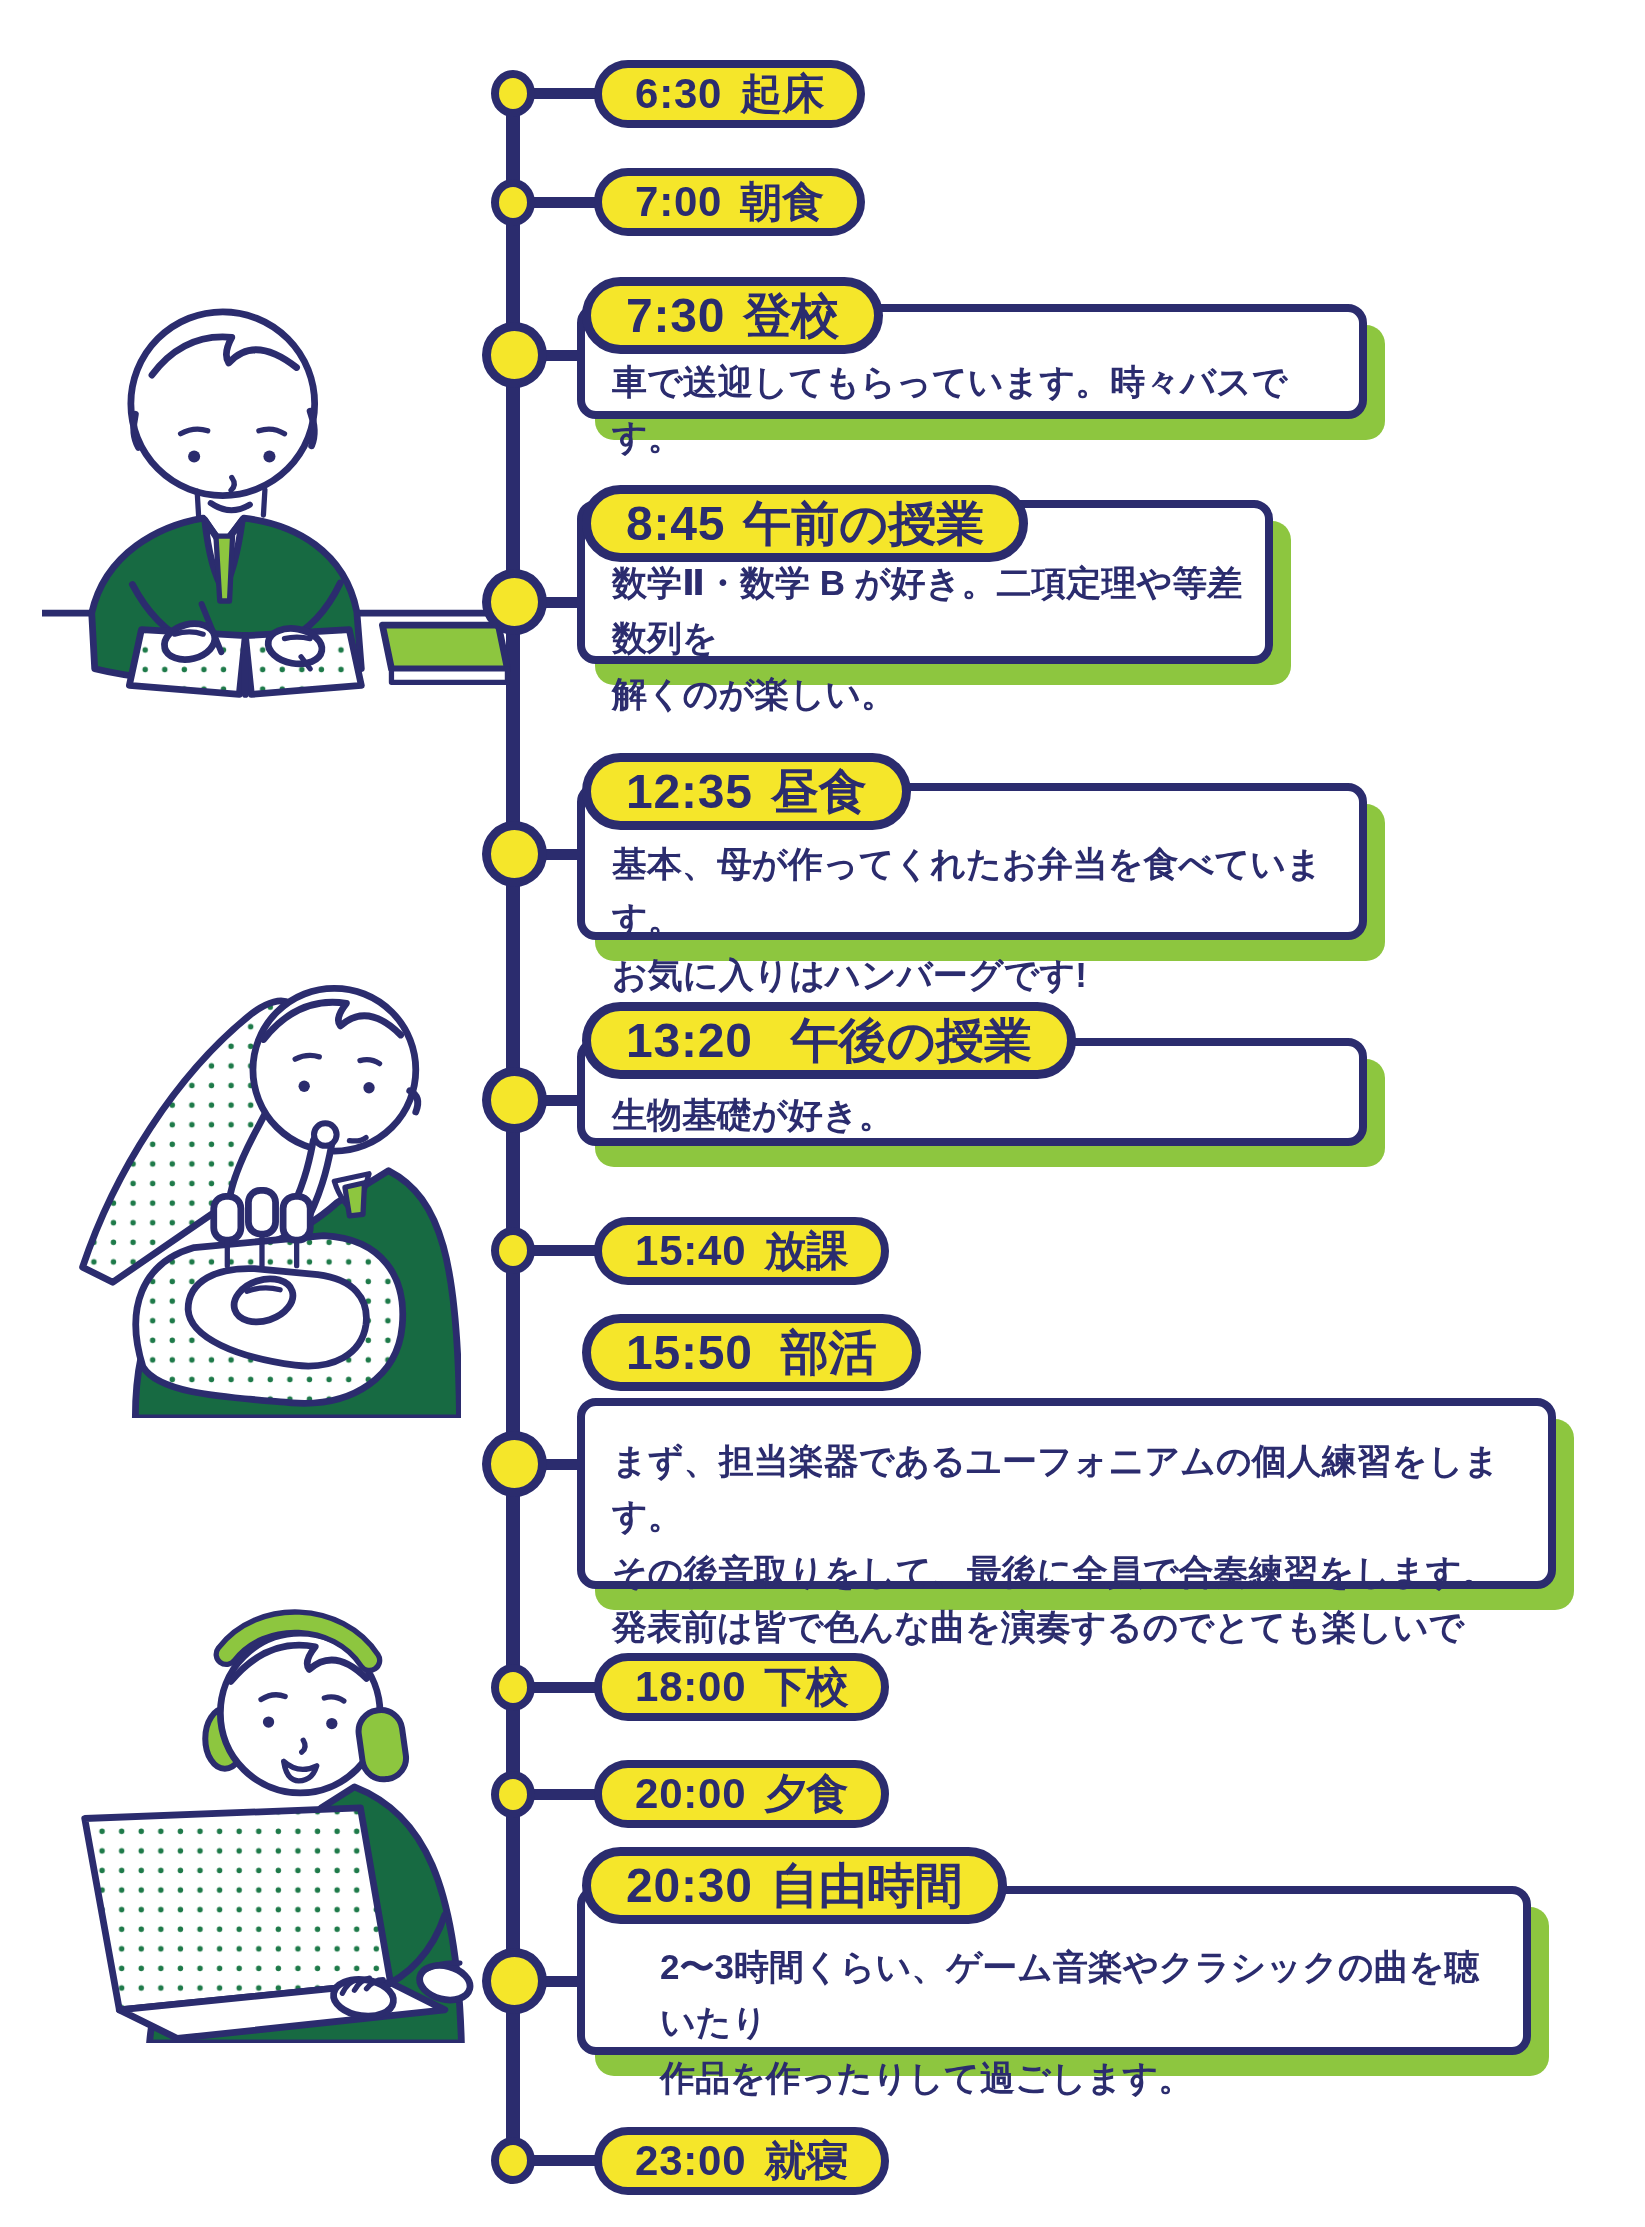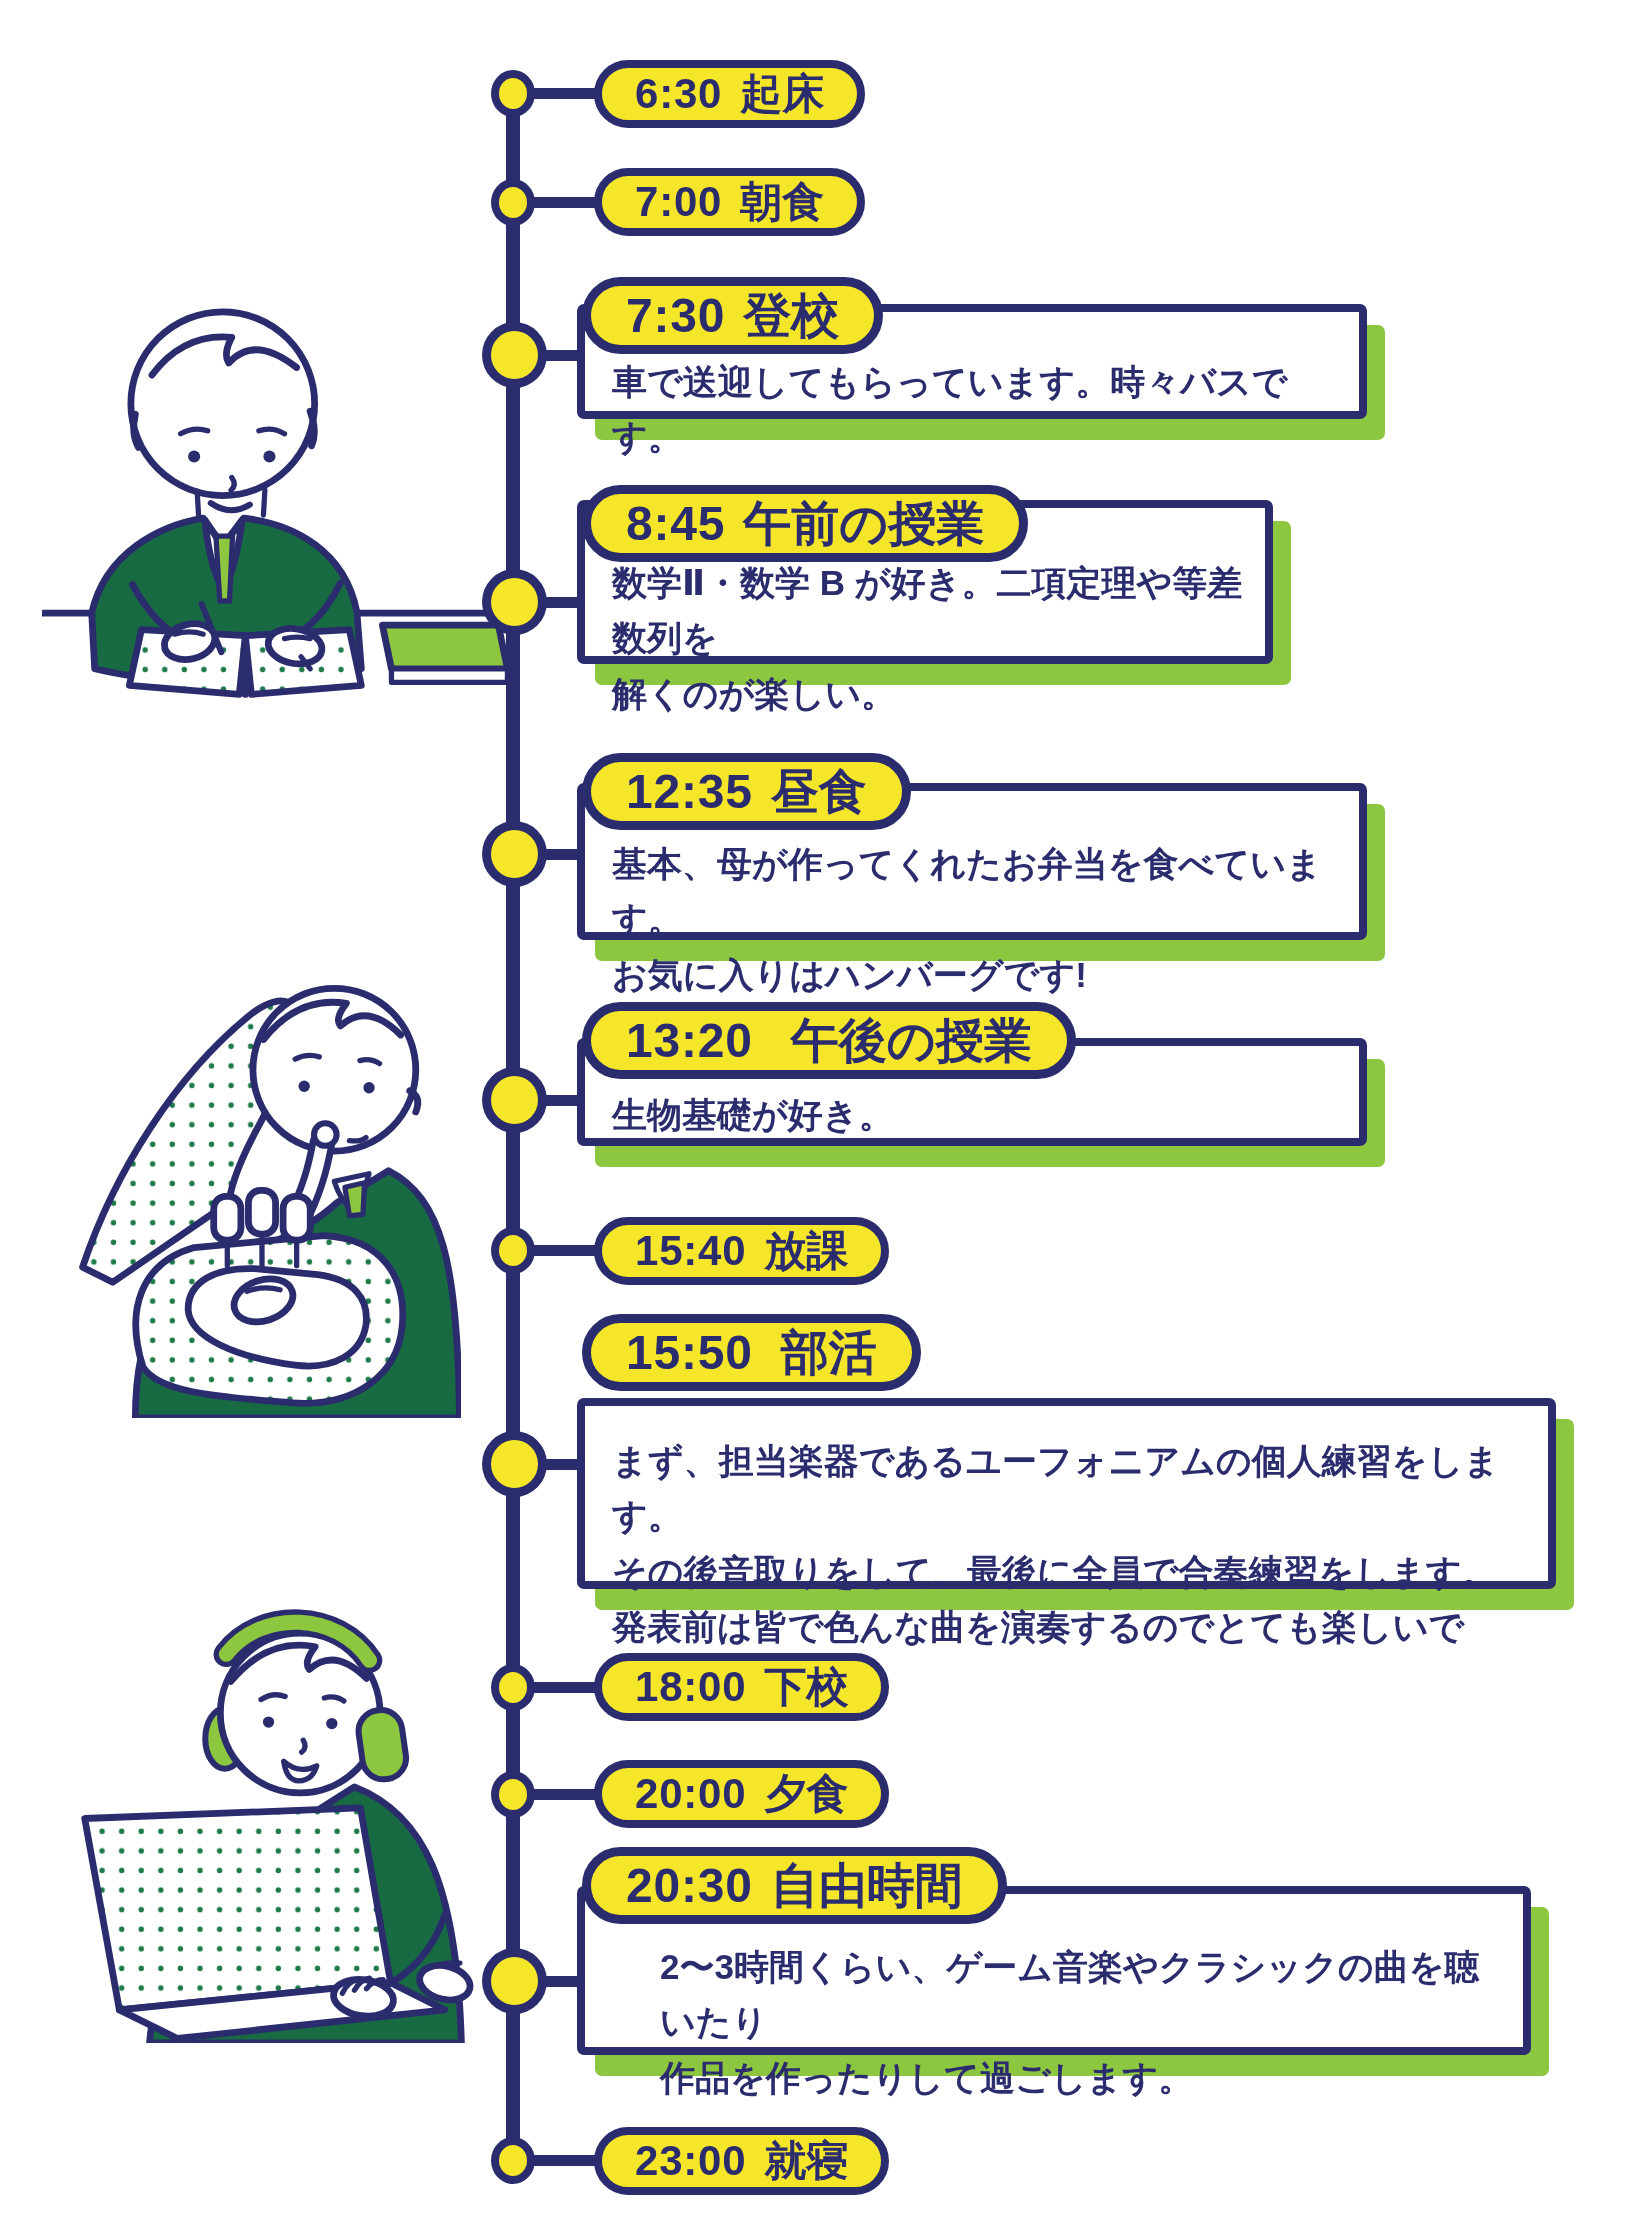--- a/index.html
+++ b/index.html
@@ -12,21 +12,21 @@
   .dot{position:absolute;background:#f5e62a;border:8.3px solid #2b2c6e;border-radius:50%;box-sizing:border-box;z-index:5;}
   .dot.sm{width:44px;height:47px;}
   .dot.lg{width:65px;height:66px;border-width:9px;}
   .pill{
     position:absolute;display:flex;align-items:center;gap:18px;white-space:nowrap;
     background:#f5e62a;border:8.3px solid #2b2c6e;border-radius:753px;
     color:#2b2c6e;font-weight:800;padding:0 33px;height:68px;font-size:42px;z-index:4;box-sizing:border-box;
   }
   .pill.big{height:77px;border-width:9.8px;font-size:48px;padding:0 35px;}
   .card{
-    position:absolute;background:#ffffff;border:8.3px solid #2b2c6e;border-radius:7px;
+    position:absolute;background:#ffffff;border:8.3px solid #2b2c6e;border-radius:19px;
     box-shadow:18px 21px 0 0 #8dc63f;z-index:2;box-sizing:border-box;
   }
   .card-text{
     font-size:35px;font-weight:700;line-height:1.58;color:#2b2c6e;
     white-space:pre-line;padding:0 22.6px 0 27px;
   }
   .illus{position:absolute;z-index:1;}
   .t{letter-spacing:0.8px;text-align:center;}
 </style>
 </head>

